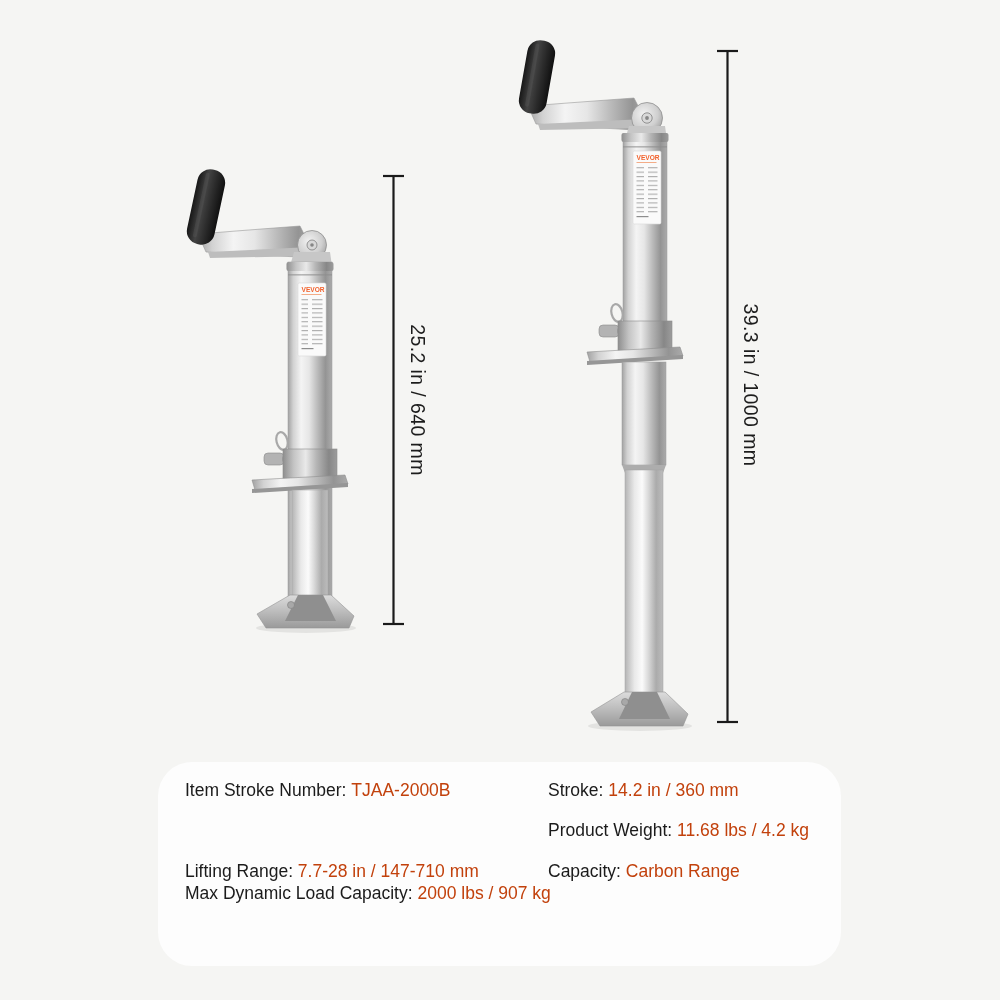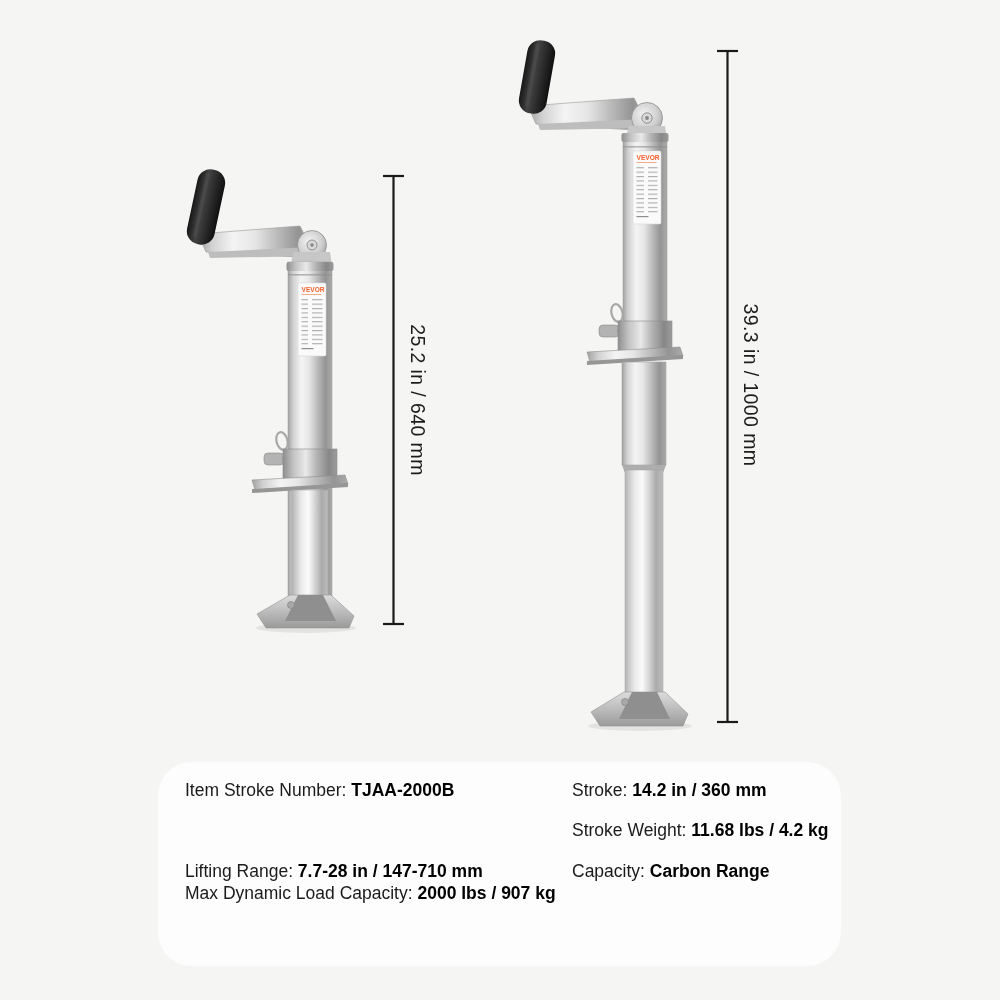--- a/index.html
+++ b/index.html
@@ -17,23 +17,23 @@
   #dim-left-label{left:417px;top:400px;}
   #dim-right-label{left:750px;top:385px;}
   .spec-panel{
     position:absolute;left:158px;top:762px;width:683px;height:204px;
     background:#fdfdfd;border-radius:34px;
   }
   .spec-item{
     position:absolute;white-space:nowrap;font-size:17.5px;line-height:22px;
     color:#1b1b1b;font-weight:500;
   }
-  .spec-item .value{color:#000000;font-weight:700;}
+  .spec-item .value{color:#c2410c;font-weight:400;}
   .col-l{left:27px;}
-  .col-r{left:390px;margin-left:24px;}
+  .col-r{left:390px;}
   .row-1{top:17px;}
   .row-2{top:57px;}
   .row-3{top:98px;}
   .row-4{top:120px;}
 </style>
 </head>
 <body>
 
 <div class="canvas">
 
@@ -215,20 +215,20 @@
     <div class="spec-item col-l row-3">
       <span class="label">Lifting Range: </span><span class="value">7.7-28 in / 147-710 mm</span>
     </div>
     <div class="spec-item col-l row-4">
       <span class="label">Max Dynamic Load Capacity: </span><span class="value">2000 lbs / 907 kg</span>
     </div>
     <div class="spec-item col-r row-1">
       <span class="label">Stroke: </span><span class="value">14.2 in / 360 mm</span>
     </div>
     <div class="spec-item col-r row-2">
-      <span class="label">Stroke Weight: </span><span class="value">11.68 lbs / 4.2 kg</span>
+      <span class="label">Product Weight: </span><span class="value">11.68 lbs / 4.2 kg</span>
     </div>
     <div class="spec-item col-r row-3">
       <span class="label">Capacity: </span><span class="value">Carbon Range</span>
     </div>
   </div>
 
 </div>
 
 </body></html>

